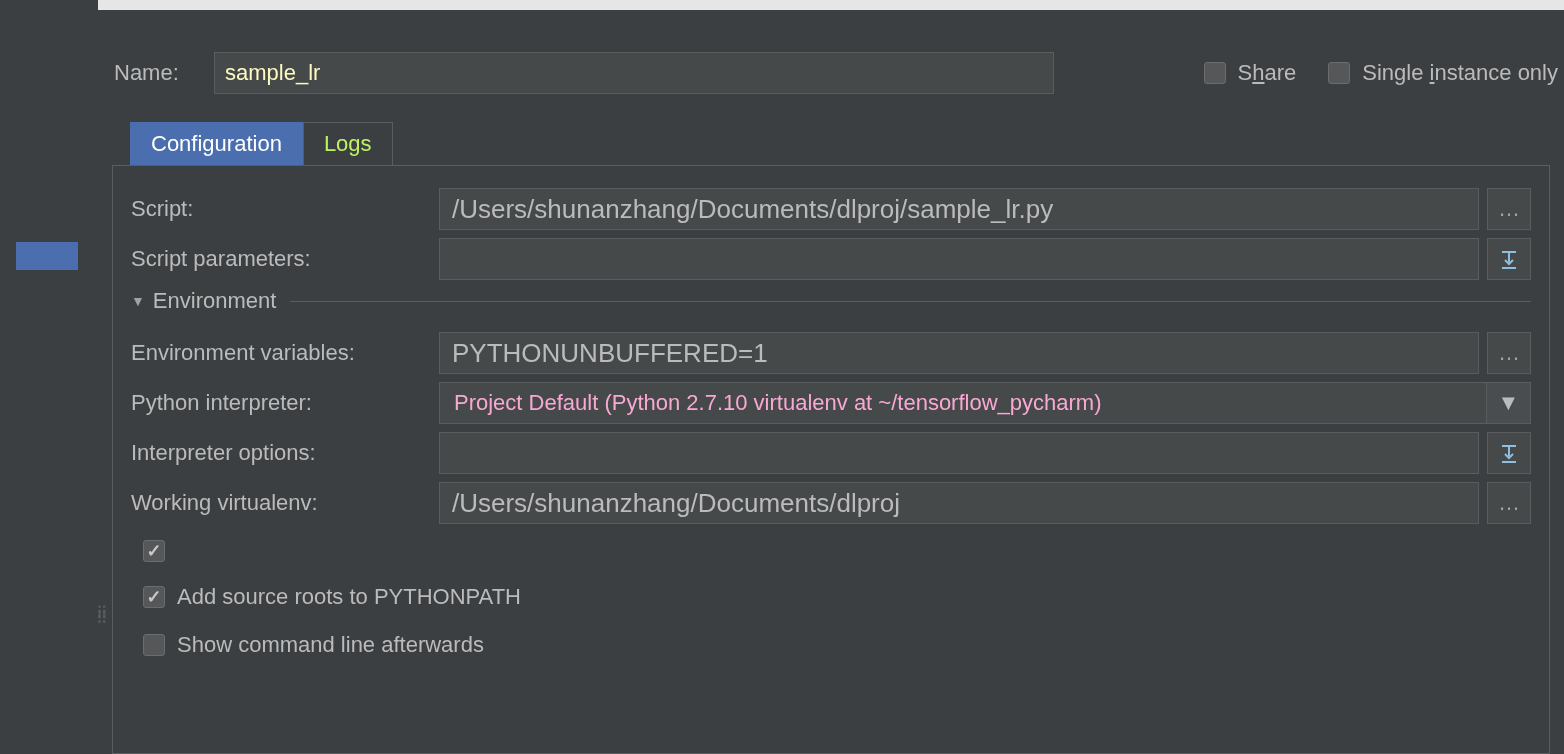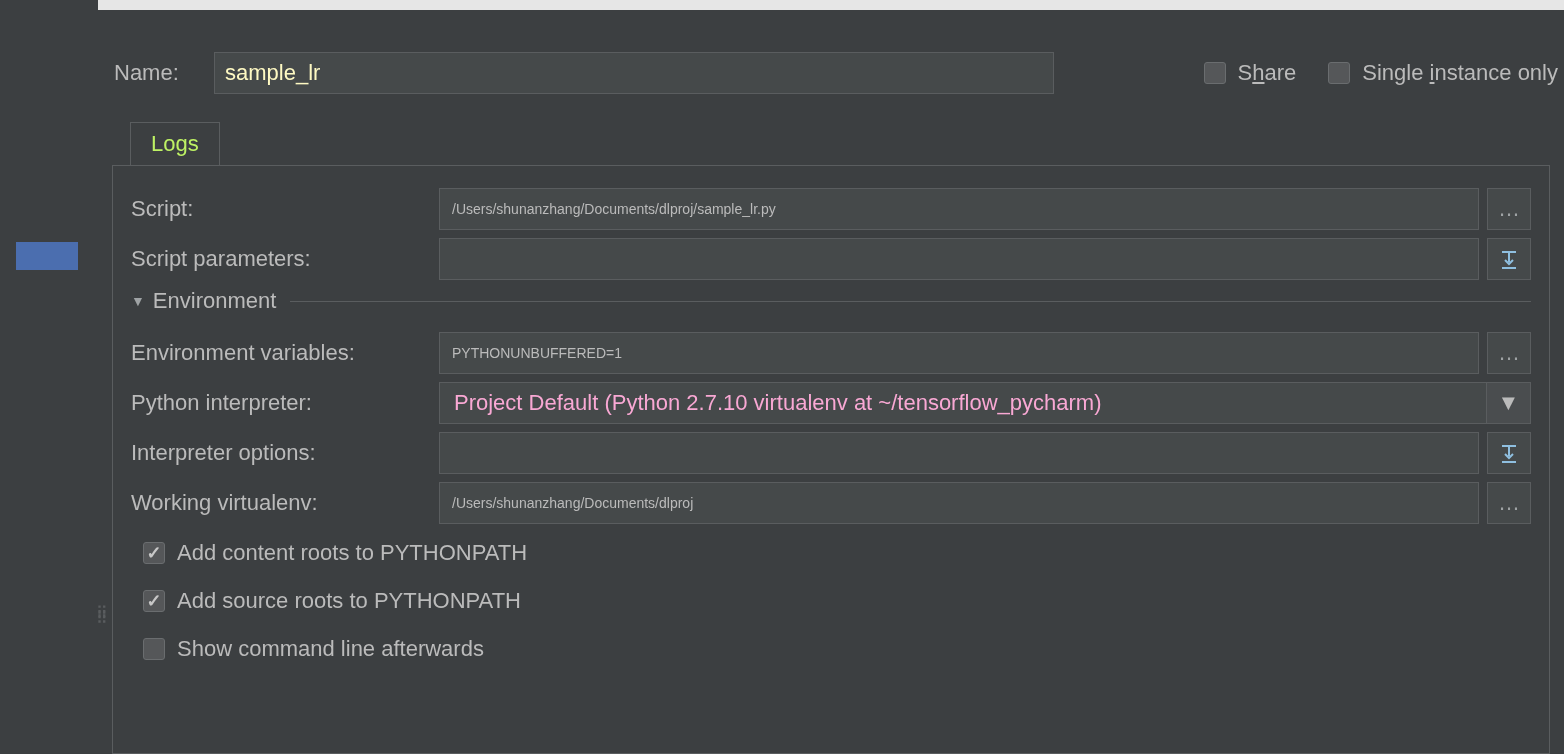--- a/index.html
+++ b/index.html
@@ -139,21 +139,21 @@
   .form-row .flabel {
     width: 308px;
     font-size: 22px;
   }
   .text-input {
     flex: 1;
     height: 42px;
     background: #45494a;
     border: 1px solid #5a5d5f;
     color: #bbbbbb;
-    font-size: 14px;
+    font-size: 26px;
     padding: 4px 12px;
   }
   .icon-btn {
     width: 44px;
     height: 42px;
     margin-left: 8px;
     background: #45494a;
     border: 1px solid #5a5d5f;
     display: inline-flex;
     align-items: center;
@@ -234,20 +234,21 @@
           <span class="lbl"><span>S</span><u>h</u><span>are</span></span>
         </label>
         <label class="chk-row">
           <span class="chk"></span>
           <span class="lbl"><span>Single </span><u>i</u><span>nstance only</span></span>
         </label>
       </div>
     </div>
 
     <div class="tabs">
+      <div class="tab active">Configuration</div>
       <div class="tab">Logs</div>
     </div>
 
     <div class="config-panel">
 
       <div class="form-row">
         <div class="flabel">Script:</div>
         <input class="text-input" type="text" value="/Users/shunanzhang/Documents/dlproj/sample_lr.py" style="">
         <div class="icon-btn">
           <span>…</span>
@@ -304,21 +305,20 @@
         <div class="flabel">Working virtualenv:</div>
         <input class="text-input" type="text" value="/Users/shunanzhang/Documents/dlproj" style="">
         <div class="icon-btn">
           <span>…</span>
         </div>
       </div>
 
       <div class="checkbox-block">
         <label class="chk-row">
           <span class="chk checked"></span>
-          <span>Add content roots to PYTHONPATH</span>
         </label>
         <label class="chk-row">
           <span class="chk checked"></span>
           <span>Add source roots to PYTHONPATH</span>
         </label>
         <label class="chk-row">
           <span class="chk"></span>
           <span>Show command line afterwards</span>
         </label>
       </div>

